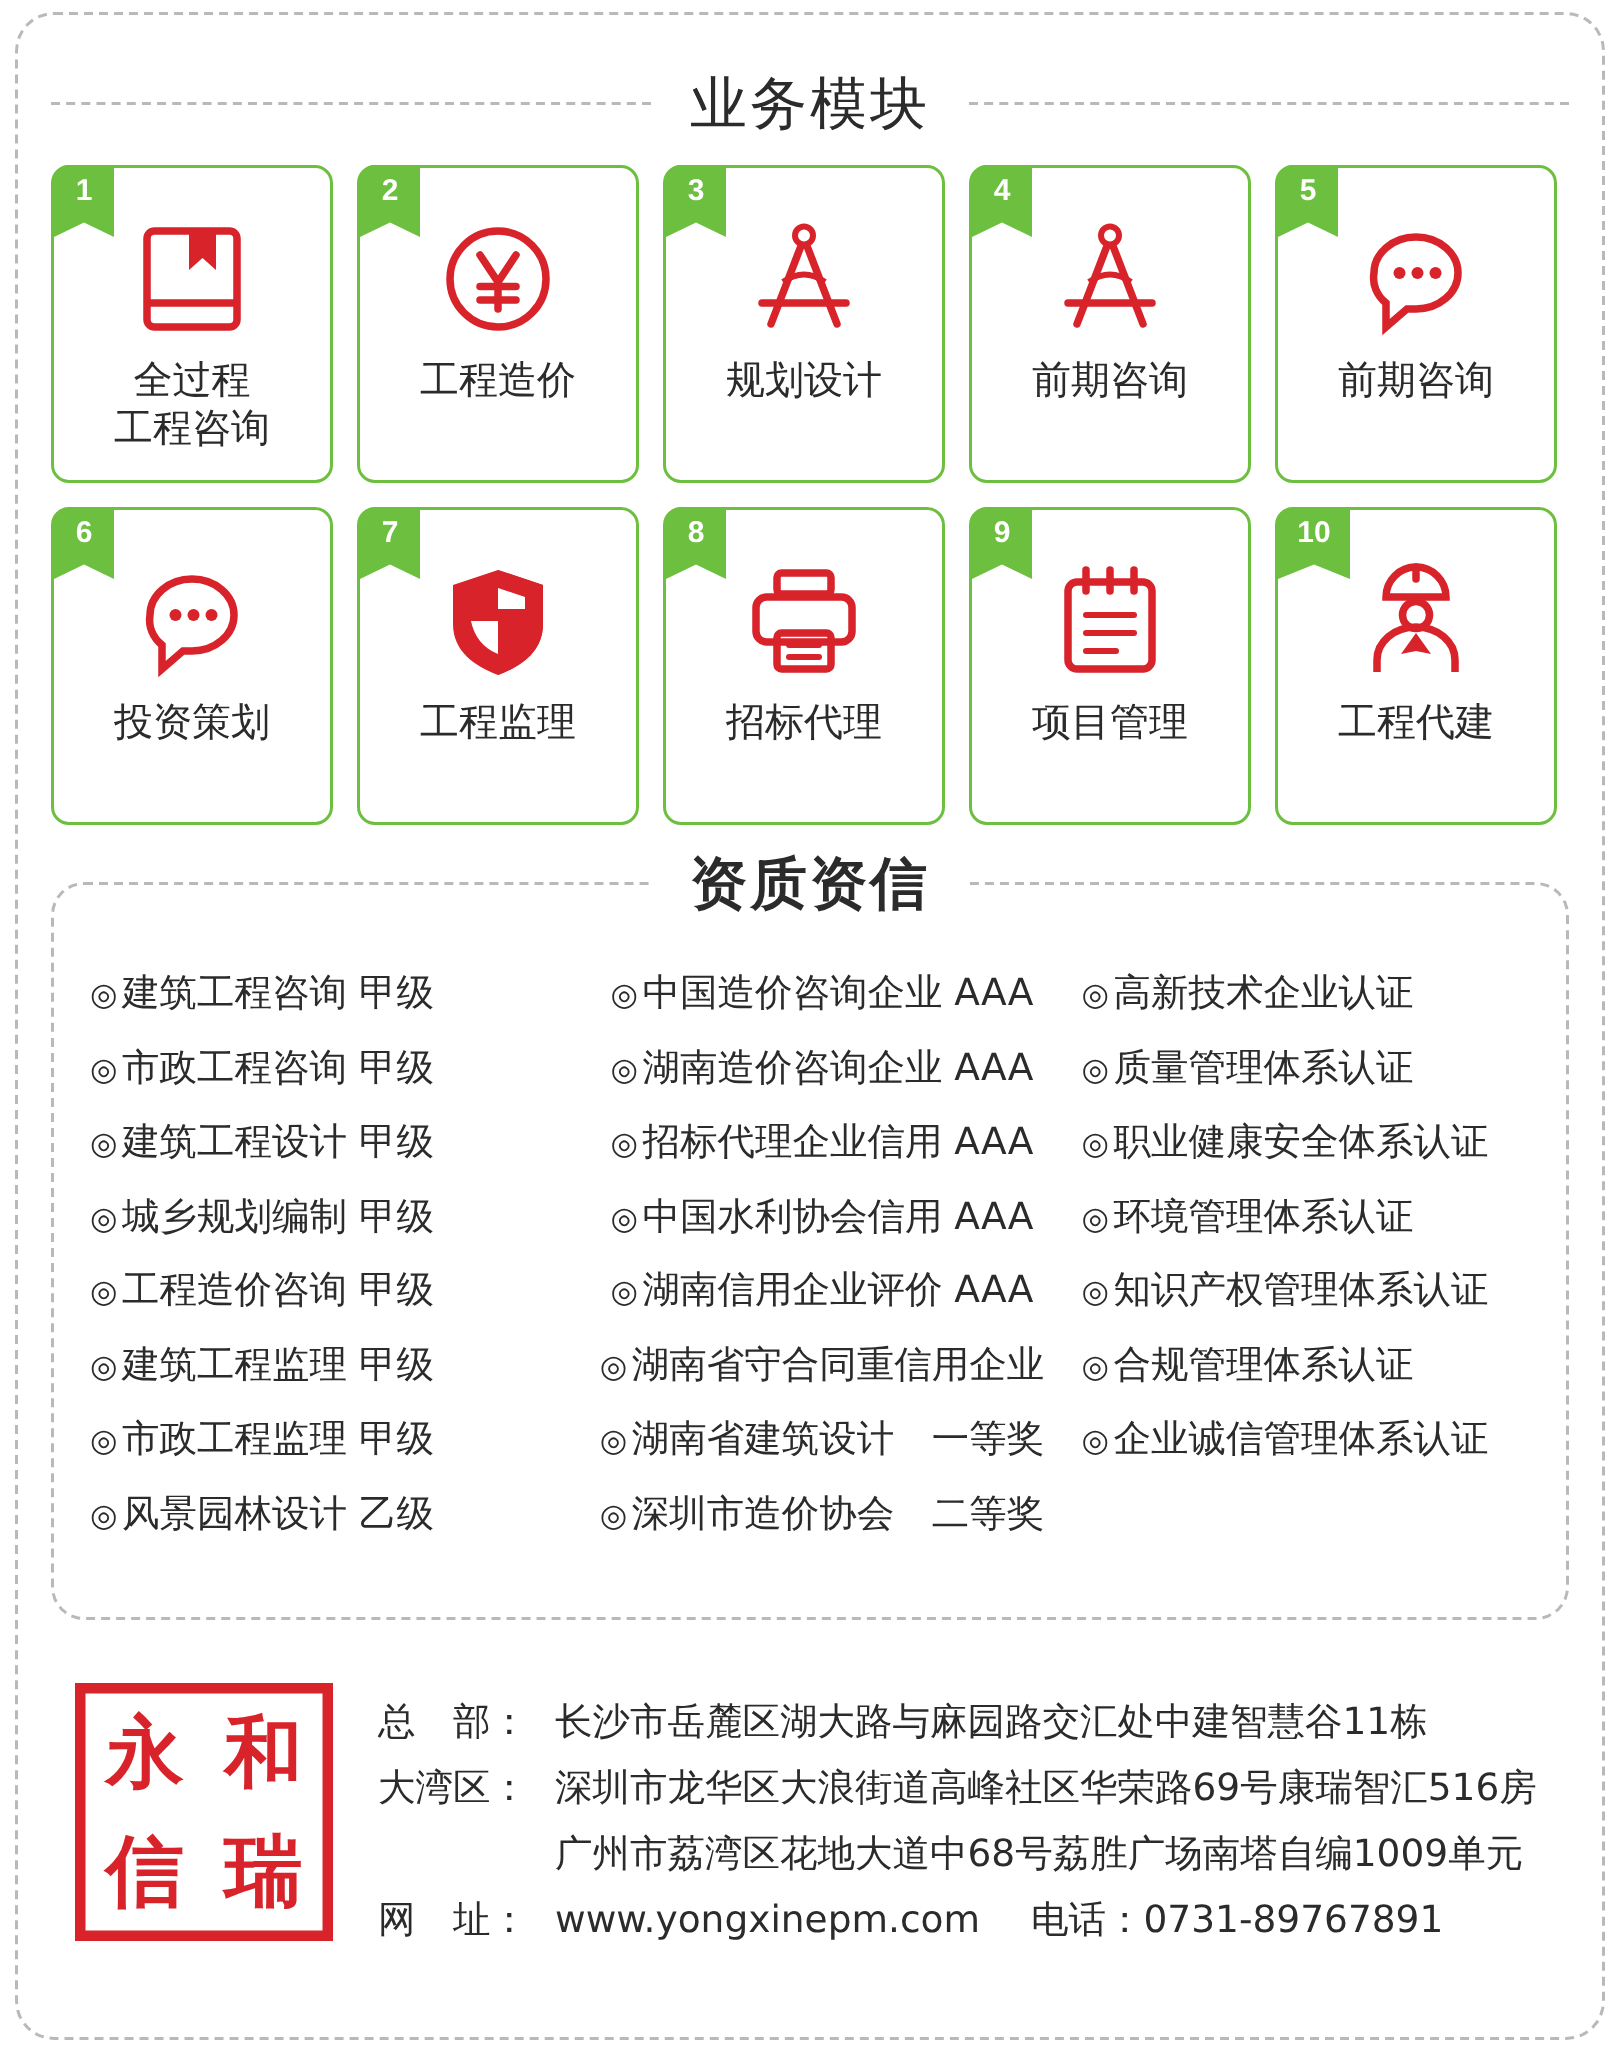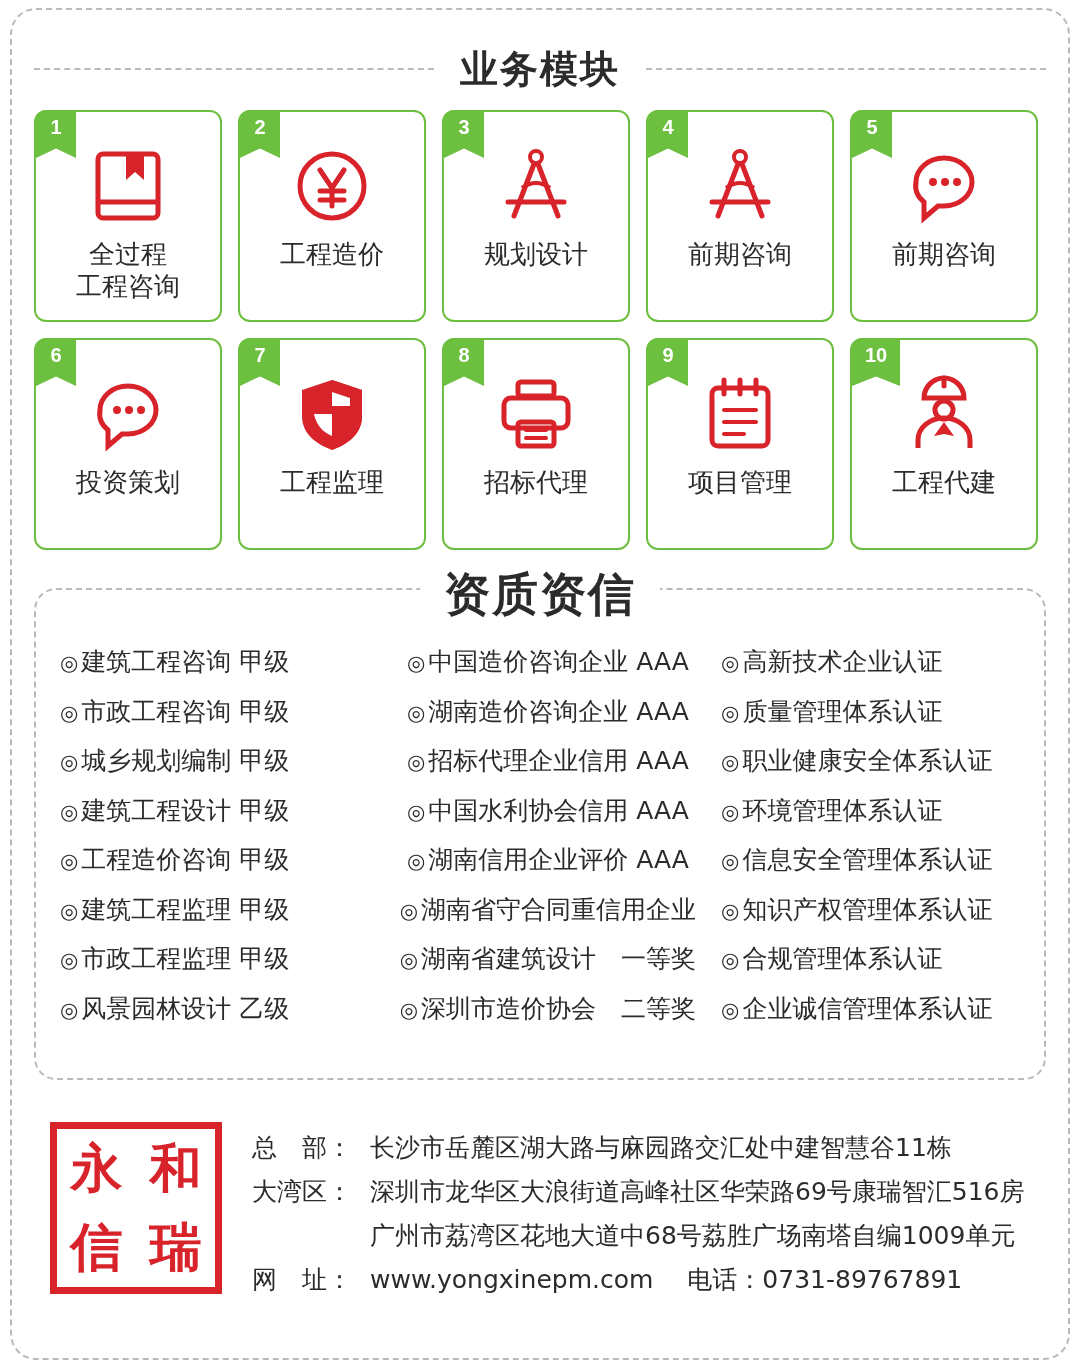--- a/index.html
+++ b/index.html
@@ -40,21 +40,21 @@
     align-items: center;
     height: 66px;
   }
   .dash-line {
     flex: 1 1 auto;
     border-top: 2px dashed #b9b9b9;
     height: 0;
   }
   .section-title {
     font-size: 38px;
-    font-weight: bold;
+    font-weight: normal;
     color: #2b2b2b;
     letter-spacing: 2px;
     padding: 0 26px;
     white-space: nowrap;
     font-family: "DejaVu Sans", "Liberation Sans", sans-serif;
   }
 
   .module-grid {
     display: flex;
     flex-wrap: wrap;
@@ -124,21 +124,21 @@
     top: -26px;
     width: 100%;
     display: flex;
     align-items: center;
   }
   .quals-title-row .gapbox {
     background: #ffffff;
     padding: 0 24px;
   }
   .quals-title {
-    font-size: 46px;
+    font-size: 38px;
     font-weight: bold;
     letter-spacing: 2px;
     white-space: nowrap;
     font-family: Liberation Serif, serif;
   }
   .quals-spacer-left { width: 28px; }
   .quals-columns {
     position: absolute;
     left: 24px;
     top: 48px;
@@ -373,22 +373,22 @@
       <span class="quals-title">资质资信</span>
     </div>
     <div class="dash-line" style="border-top:none"></div>
     <div class="quals-spacer-left"></div>
   </div>
 
   <div class="quals-columns">
     <div class="quals-col c1">
       <div class="qual-item"><span class="bullet">◎</span><span>建筑工程咨询 甲级</span></div>
       <div class="qual-item"><span class="bullet">◎</span><span>市政工程咨询 甲级</span></div>
+      <div class="qual-item"><span class="bullet">◎</span><span>建筑工程设计 甲级</span></div>
       <div class="qual-item"><span class="bullet">◎</span><span>城乡规划编制 甲级</span></div>
-      <div class="qual-item"><span class="bullet">◎</span><span>建筑工程设计 甲级</span></div>
       <div class="qual-item"><span class="bullet">◎</span><span>工程造价咨询 甲级</span></div>
       <div class="qual-item"><span class="bullet">◎</span><span>建筑工程监理 甲级</span></div>
       <div class="qual-item"><span class="bullet">◎</span><span>市政工程监理 甲级</span></div>
       <div class="qual-item"><span class="bullet">◎</span><span>风景园林设计 乙级</span></div>
     </div>
 
     <div class="quals-col c2">
       <div class="qual-item"><span class="bullet">◎</span><span>中国造价咨询企业  AAA</span></div>
       <div class="qual-item"><span class="bullet">◎</span><span>湖南造价咨询企业  AAA</span></div>
       <div class="qual-item"><span class="bullet">◎</span><span>招标代理企业信用  AAA</span></div>
@@ -397,21 +397,20 @@
       <div class="qual-item"><span class="bullet">◎</span><span>湖南省守合同重信用企业</span></div>
       <div class="qual-item"><span class="bullet">◎</span><span>湖南省建筑设计　一等奖</span></div>
       <div class="qual-item"><span class="bullet">◎</span><span>深圳市造价协会　二等奖</span></div>
     </div>
 
     <div class="quals-col c3">
       <div class="qual-item"><span class="bullet">◎</span><span>高新技术企业认证</span></div>
       <div class="qual-item"><span class="bullet">◎</span><span>质量管理体系认证</span></div>
       <div class="qual-item"><span class="bullet">◎</span><span>职业健康安全体系认证</span></div>
       <div class="qual-item"><span class="bullet">◎</span><span>环境管理体系认证</span></div>
-      <div class="qual-item"><span class="bullet">◎</span><span>信息安全管理体系认证</span></div>
       <div class="qual-item"><span class="bullet">◎</span><span>知识产权管理体系认证</span></div>
       <div class="qual-item"><span class="bullet">◎</span><span>合规管理体系认证</span></div>
       <div class="qual-item"><span class="bullet">◎</span><span>企业诚信管理体系认证</span></div>
     </div>
   </div>
 </div>
 
 <div class="footer">
   <div class="seal">
     <span>永</span>

